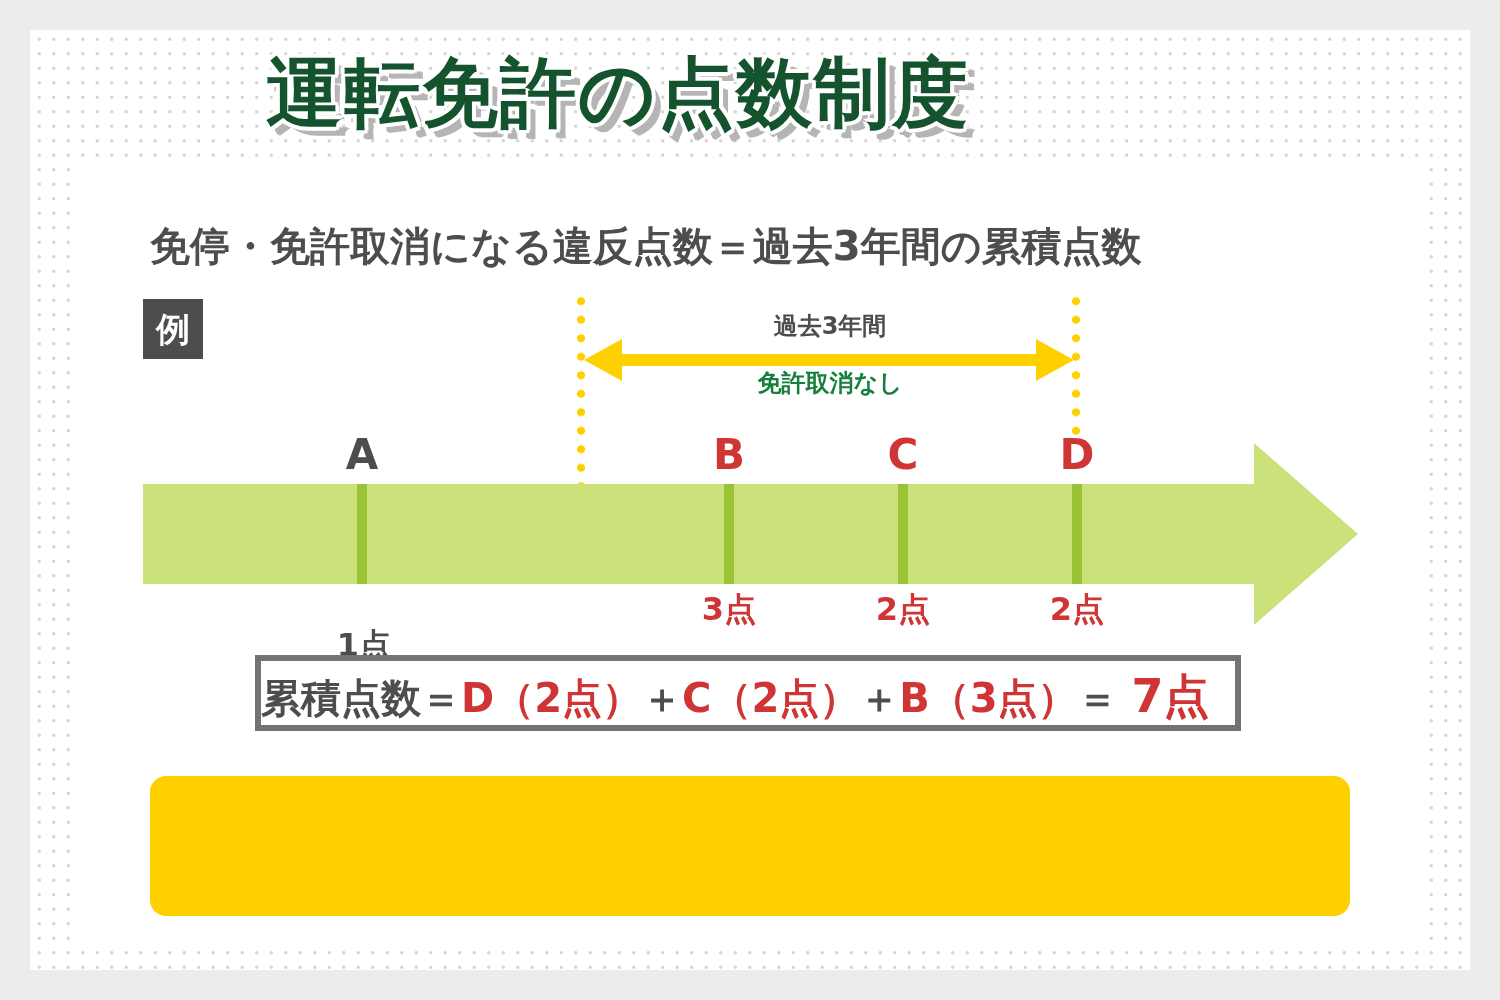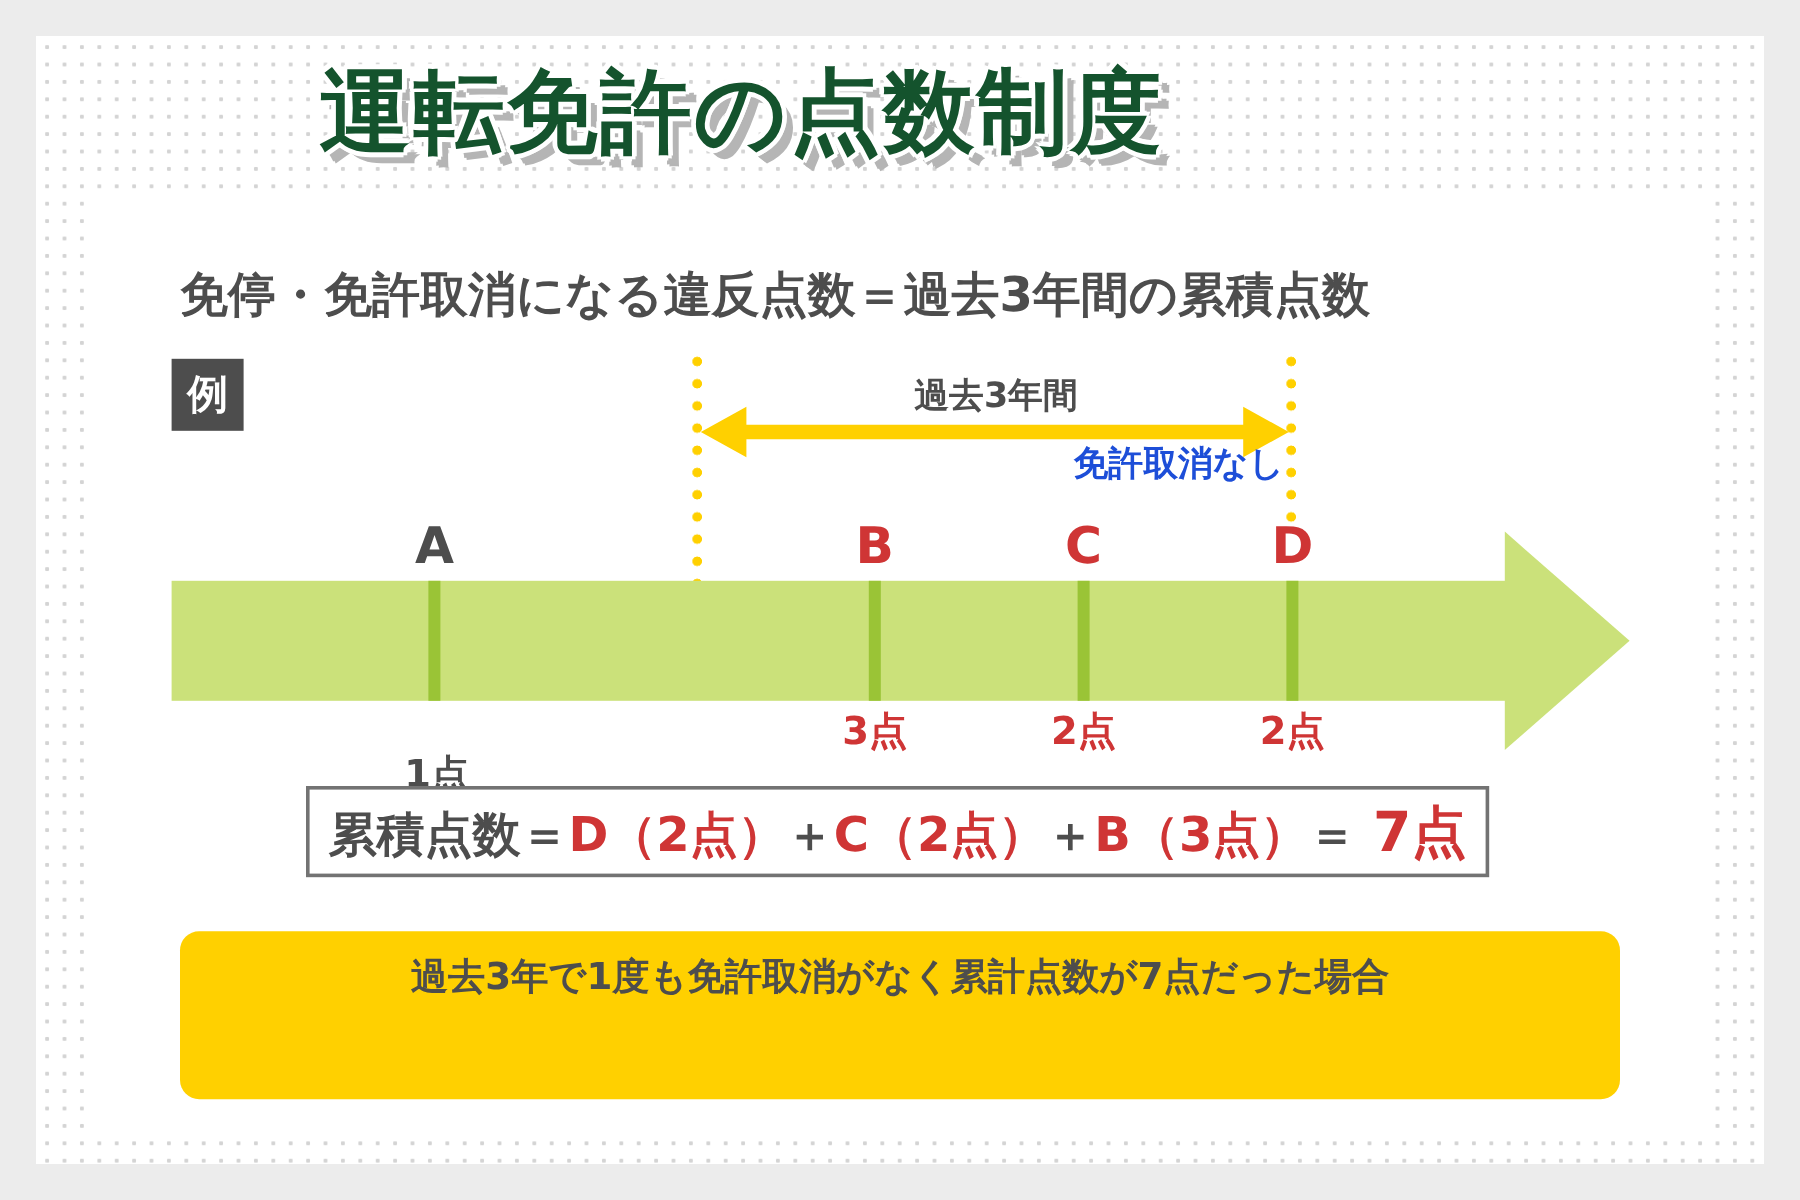--- a/index.html
+++ b/index.html
@@ -47,21 +47,21 @@
     background:#4d4d4d; color:#fff; font-size:34px; font-weight:bold;
     text-align:center; line-height:60px;
   }
   .vline {
     position:absolute; width:8px;
     background-image:radial-gradient(circle, #ffd000 3.8px, transparent 4.2px);
     background-size:8px 18.5px; background-repeat:repeat-y;
   }
   .range-label {
     position:absolute; left:590px; width:480px; text-align:center;
-    font-size:29px; font-weight:bold; white-space:nowrap;
+    font-size:24px; font-weight:bold; white-space:nowrap;
   }
   .bar {
     position:absolute; left:143px; top:484px; width:1112px; height:100px;
     background:#cbe17a;
   }
   .arrowhead {
     position:absolute; left:1254px; top:443px; width:0; height:0;
     border-top:91px solid transparent; border-bottom:91px solid transparent;
     border-left:104px solid #cbe17a;
   }
@@ -71,22 +71,22 @@
   .pt-label {
     position:absolute; width:80px; text-align:center;
     font-size:42px; font-weight:bold; line-height:50px;
   }
   .pt-score {
     position:absolute; width:120px; text-align:center;
     font-size:32px; font-weight:bold; line-height:50px; top:584px;
   }
   .formula {
     position:absolute; left:255px; top:655px; width:986px; height:76px;
-    border:3px solid #737373; background:#fff; box-sizing:border-box;
-    font-size:40px; font-weight:bold; text-align:center; line-height:70px;
+    border:6px solid #737373; background:#fff; box-sizing:border-box;
+    font-size:40px; font-weight:bold; text-align:left; line-height:70px;
     white-space:nowrap;
   }
   .gray { color:#4d4d4d; }
   .red { color:#cf3535; }
   .result {
     position:absolute; left:150px; top:776px; width:1200px; height:140px;
     background:#ffd000; border-radius:16px; text-align:center;
   }
   .result .line1 {
     position:absolute; left:0; right:0; top:18px;
@@ -112,21 +112,21 @@
 <div class="example-badge">例</div>
 
 <div class="vline" style="left:577px; top:292px; height:198px;"></div>
 <div class="vline" style="left:1072px; top:292px; height:148px;"></div>
 
 <svg style="position:absolute; left:584px; top:335px;" width="490" height="50" viewBox="0 0 490 50">
   <polygon points="0,25 38,4 38,19 452,19 452,4 490,25 452,46 452,31 38,31 38,46" fill="#ffd000"></polygon>
 </svg>
 
 <div class="range-label gray" style="top:310px;">過去3年間</div>
-<div class="range-label" style="top:367px; color:#1d4ed8;text-align:right;">免許取消なし</div>
+<div class="range-label" style="top:367px; color:#15803d;">免許取消なし</div>
 
 <div class="bar"></div>
 <div class="arrowhead"></div>
 
 <div class="tick" style="left:357px;"></div>
 <div class="tick" style="left:724px;"></div>
 <div class="tick" style="left:898px;"></div>
 <div class="tick" style="left:1072px;"></div>
 
 <div class="pt-label gray" style="left:322px; top:430px;">A</div>
@@ -137,14 +137,13 @@
 <div class="pt-score gray" style="left:304px;margin-top:36px;">1点</div>
 <div class="pt-score red" style="left:669px;">3点</div>
 <div class="pt-score red" style="left:843px;">2点</div>
 <div class="pt-score red" style="left:1017px;">2点</div>
 
 <div class="formula">
   <span class="gray">累積点数＝</span><span class="red">D（2点）</span><span class="gray">＋</span><span class="red">C（2点）</span><span class="gray">＋</span><span class="red">B（3点）</span><span class="gray">＝ </span><span class="red" style="font-size:46px;">7点</span>
 </div>
 
 <div class="result">
-  <div class="line1">過去3年で1度も免許取消がなく累計点数が7点だった場合</div>
 </div>
 
 </body></html>

